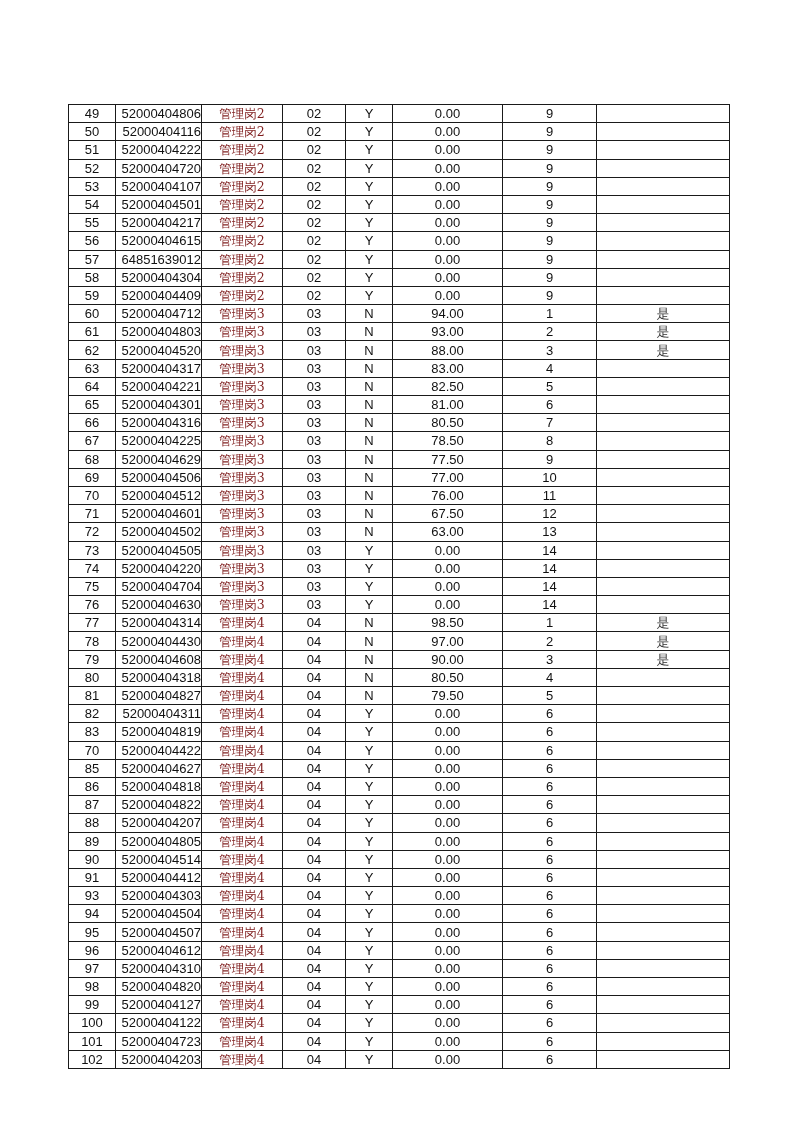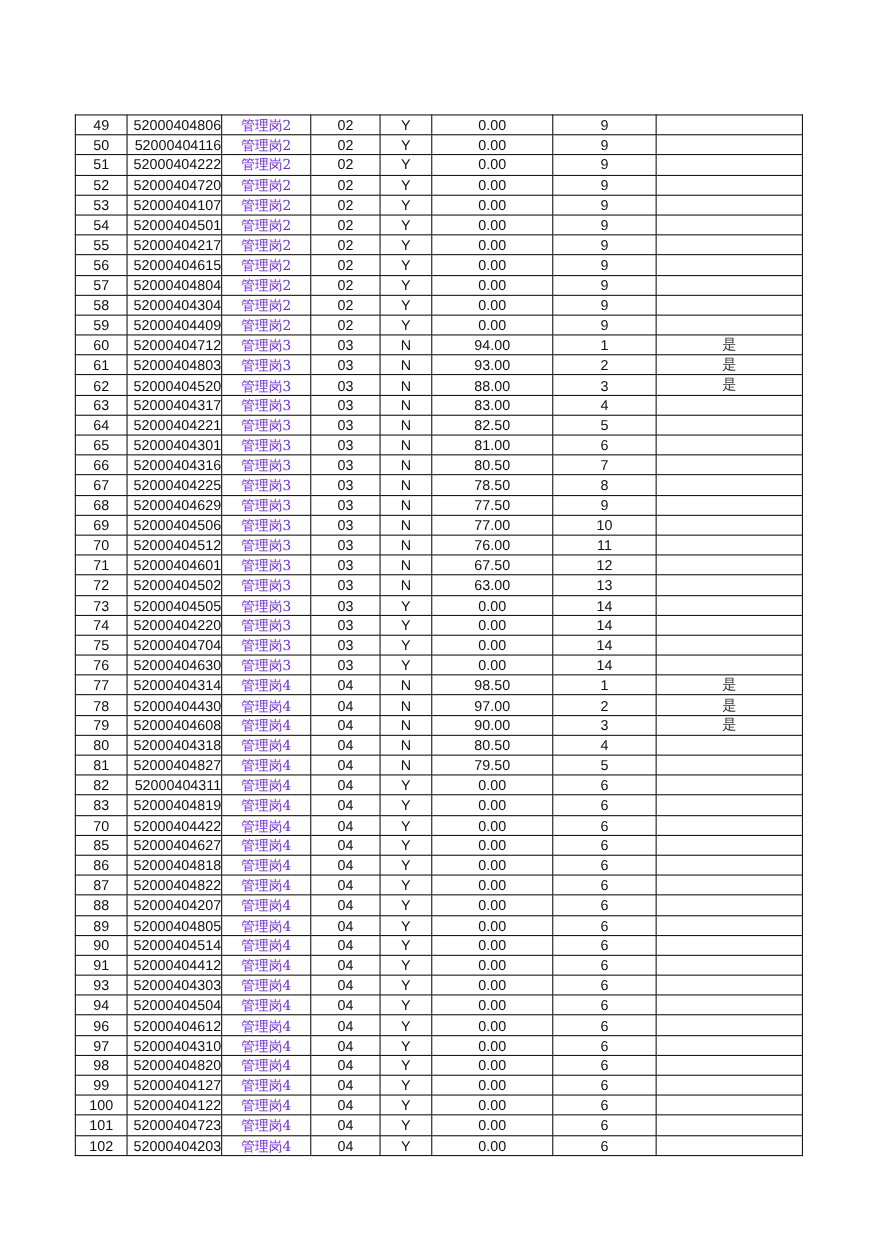--- a/index.html
+++ b/index.html
@@ -11,21 +11,21 @@
     width: 661px;
   }
   table.grid td {
     border: 1px solid #1a1a1a;
     height: 17.2px; padding: 0;
     font-family: "Liberation Sans", sans-serif;
     font-size: 13px; line-height: 17px;
     color: #111; text-align: center; white-space: nowrap; overflow: hidden;
   }
   table.grid td.id { text-align: right; padding-left: 1px; }
-  table.grid td.post { font-family: "DejaVu Serif", "Liberation Serif", serif; font-size: 12.5px; color: #6d28d9; }
+  table.grid td.post { font-family: "DejaVu Serif", "Liberation Serif", serif; font-size: 12.5px; color: #7f1d1d; }
   table.grid td.flag { font-family: "DejaVu Serif", "Liberation Serif", serif; font-size: 13px; color: #333; }
   col.c0 { width: 47px; } col.c1 { width: 86px; } col.c2 { width: 81px; } col.c3 { width: 63px; }
   col.c4 { width: 47px; } col.c5 { width: 110px; } col.c6 { width: 94px; } col.c7 { width: 133px; }
 </style>
 </head>
 <body>
 
 <div class="page">
   <table class="grid">
     <colgroup>
@@ -114,21 +114,21 @@
           <td class="id">52000404615</td>
           <td class="post">管理岗2</td>
           <td>02</td>
           <td>Y</td>
           <td>0.00</td>
           <td>9</td>
           <td class="flag"></td>
         </tr>
         <tr>
           <td>57</td>
-          <td class="id">52000404804</td>
+          <td class="id">64851639012</td>
           <td class="post">管理岗2</td>
           <td>02</td>
           <td>Y</td>
           <td>0.00</td>
           <td>9</td>
           <td class="flag"></td>
         </tr>
         <tr>
           <td>58</td>
           <td class="id">52000404304</td>
@@ -475,20 +475,30 @@
           <td class="post">管理岗4</td>
           <td>04</td>
           <td>Y</td>
           <td>0.00</td>
           <td>6</td>
           <td class="flag"></td>
         </tr>
         <tr>
           <td>94</td>
           <td class="id">52000404504</td>
+          <td class="post">管理岗4</td>
+          <td>04</td>
+          <td>Y</td>
+          <td>0.00</td>
+          <td>6</td>
+          <td class="flag"></td>
+        </tr>
+        <tr>
+          <td>95</td>
+          <td class="id">52000404507</td>
           <td class="post">管理岗4</td>
           <td>04</td>
           <td>Y</td>
           <td>0.00</td>
           <td>6</td>
           <td class="flag"></td>
         </tr>
         <tr>
           <td>96</td>
           <td class="id">52000404612</td>

